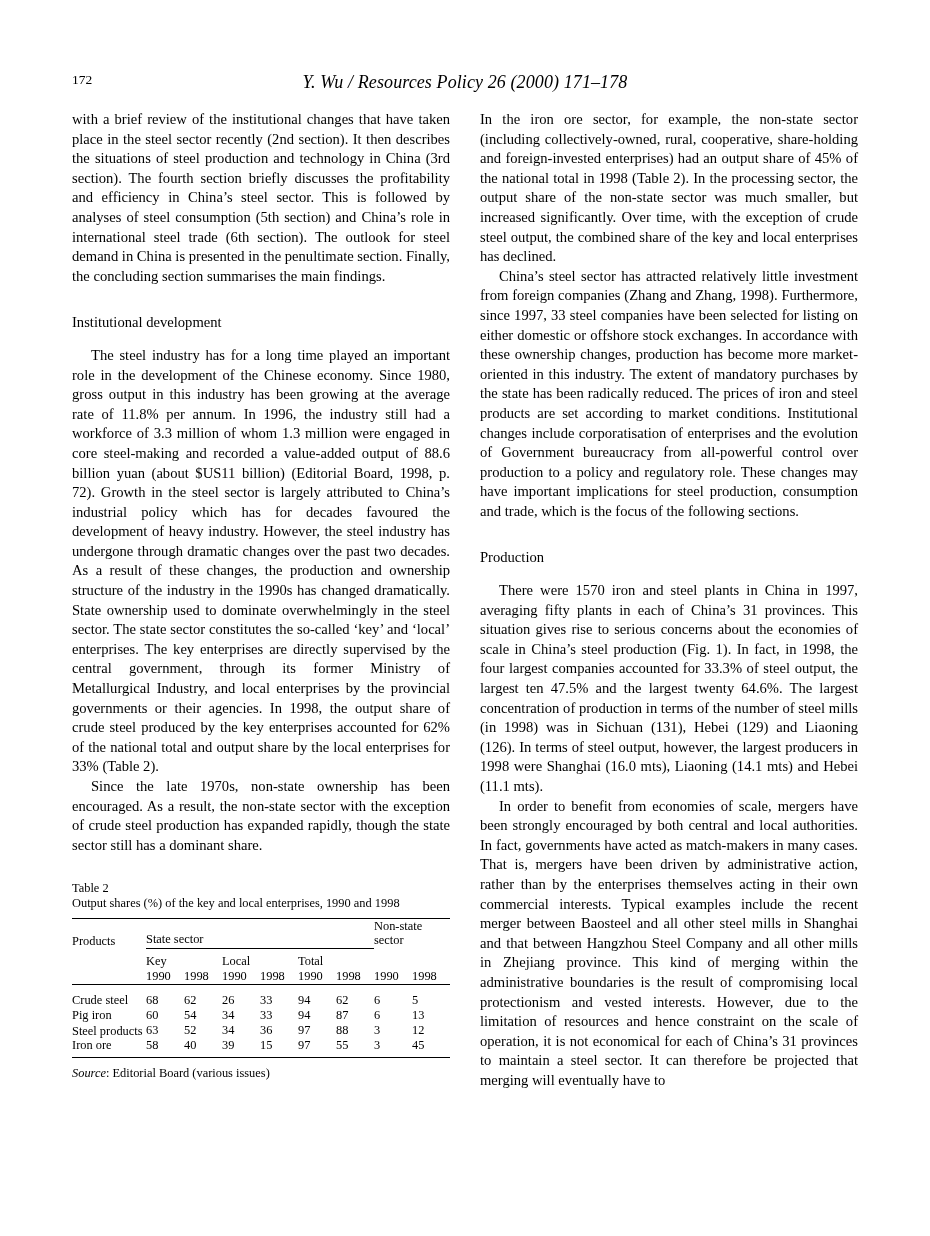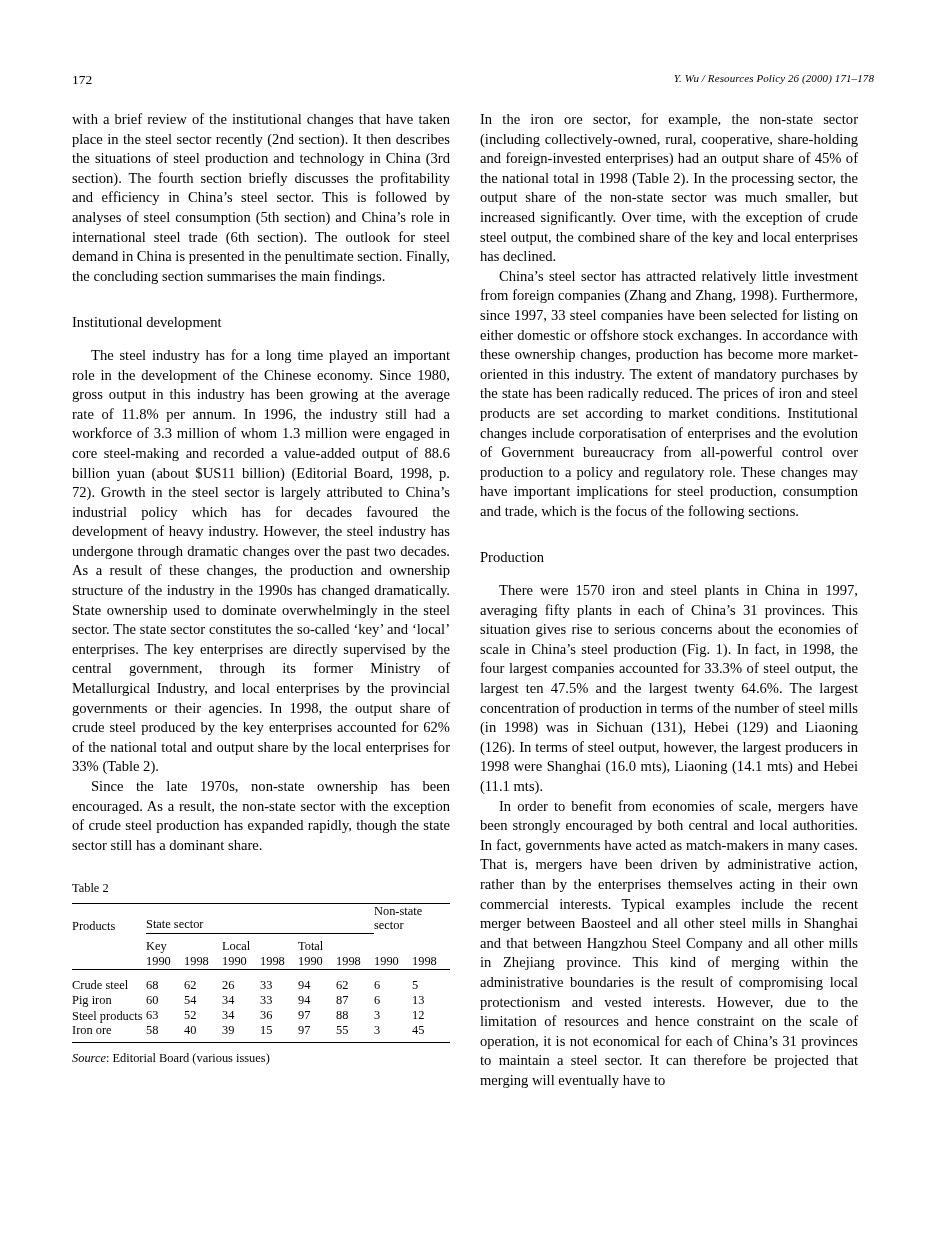--- a/index.html
+++ b/index.html
@@ -30,26 +30,26 @@
     font-size: 13.5px;
   }
   .folio {
     position: absolute;
     left: 0;
     top: 0;
     font-size: 13.5px;
   }
   .head-title {
     position: absolute;
-    left: 16px;
+    left: 0;
     top: 0;
     width: 786px;
-    text-align: right;
+    text-align: center;
     font-style: italic;
-    font-size: 11px;
+    font-size: 18px;
     letter-spacing: 0.1px;
   }
   .columns {
     position: absolute;
     top: 110px;
     left: 72px;
     width: 786px;
   }
   .col {
     position: absolute;
@@ -147,20 +147,21 @@
 
       <div class="sp-before-head"></div>
       <h2 class="section">Institutional development</h2>
       <div class="sp-after-head"></div>
 
       <p class="para indent">The steel industry has for a long time played an important role in the development of the Chinese economy. Since 1980, gross output in this industry has been growing at the average rate of 11.8% per annum. In 1996, the industry still had a workforce of 3.3 million of whom 1.3 million were engaged in core steel-making and recorded a value-added output of 88.6 billion yuan (about $US11 billion) (Editorial Board, 1998, p. 72). Growth in the steel sector is largely attributed to China’s industrial policy which has for decades favoured the development of heavy industry. However, the steel industry has undergone through dramatic changes over the past two decades. As a result of these changes, the production and ownership structure of the industry in the 1990s has changed dramatically. State ownership used to dominate overwhelmingly in the steel sector. The state sector constitutes the so-called ‘key’ and ‘local’ enterprises. The key enterprises are directly supervised by the central government, through its former Ministry of Metallurgical Industry, and local enterprises by the provincial governments or their agencies. In 1998, the output share of crude steel produced by the key enterprises accounted for 62% of the national total and output share by the local enterprises for 33% (Table 2).</p>
       <p class="para indent">Since the late 1970s, non-state ownership has been encouraged. As a result, the non-state sector with the exception of crude steel production has expanded rapidly, though the state sector still has a dominant share.</p>
 
       <div class="table-block">
         <div class="table-caption-num">Table 2</div>
+        <div class="table-caption-text">Output shares (%) of the key and local enterprises, 1990 and 1998</div>
 
         <table class="data">
           <tbody>
             <tr class="rule-top hdr-row">
               <td class="cell-prod" rowspan="2">Products</td>
               <td colspan="6">State sector</td>
               <td colspan="2" style="line-height:14px;">Non-state sector</td>
             </tr>
             <tr class="sub-rule">
               <td colspan="6" style="height:1px;padding:0;"></td>

